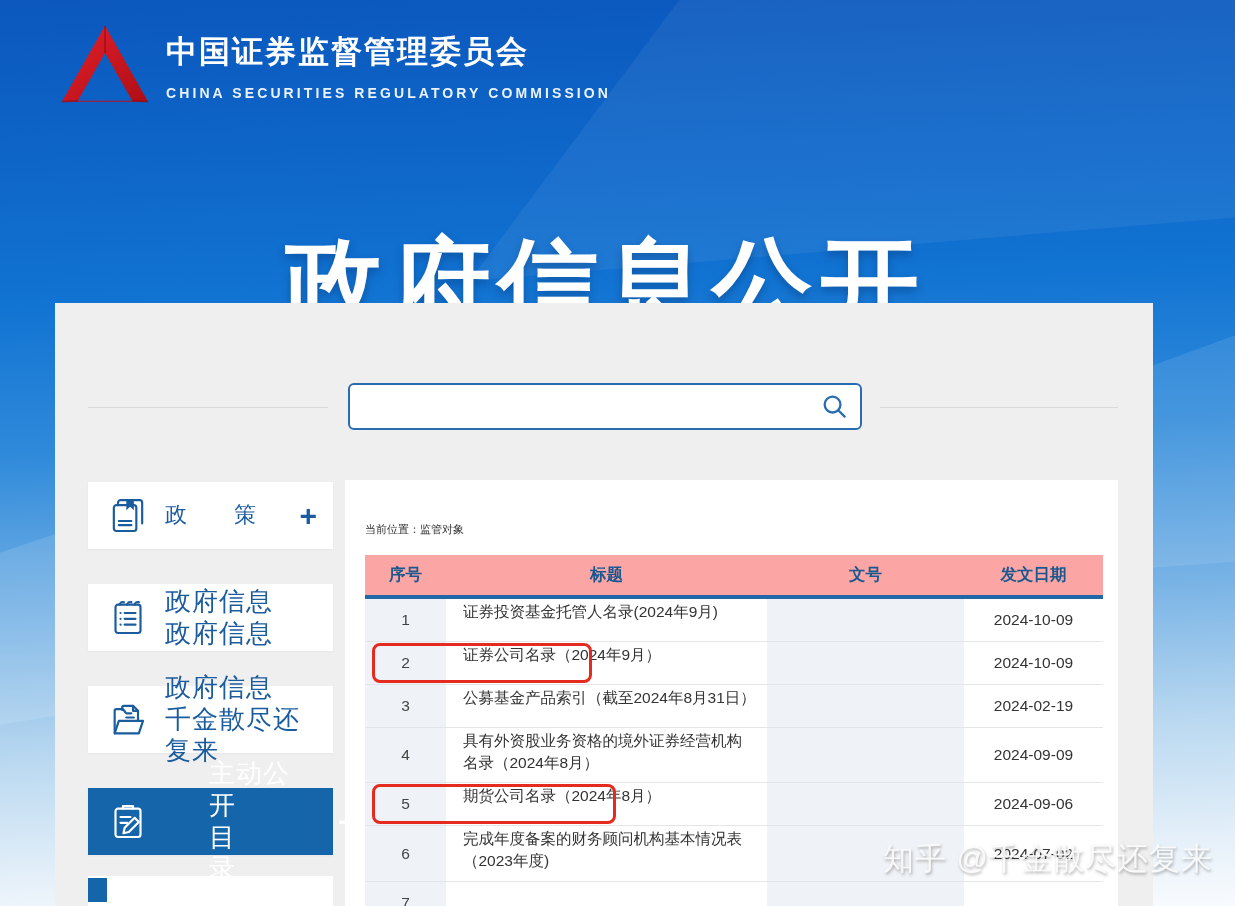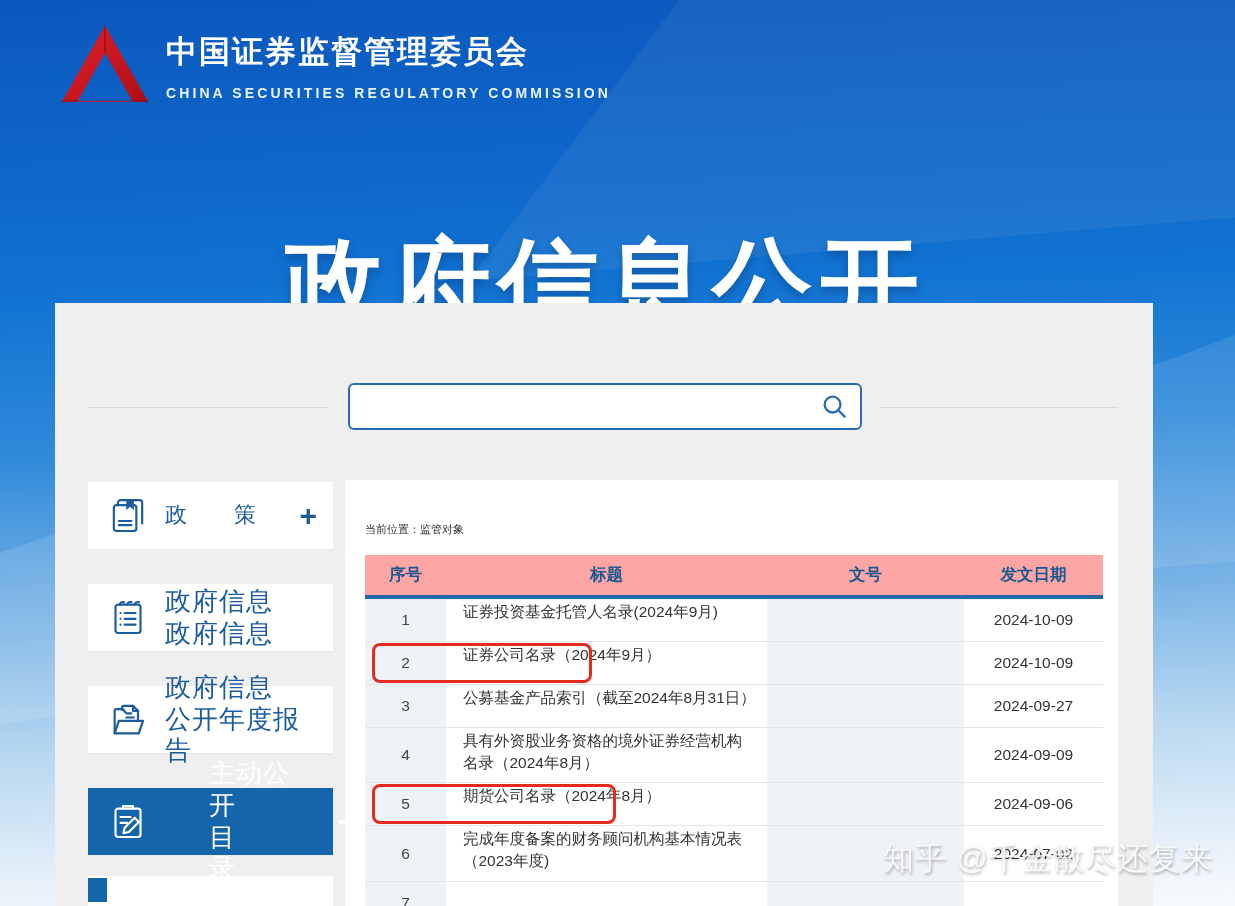--- a/index.html
+++ b/index.html
@@ -173,21 +173,21 @@
       <span class="side-icon">
         <svg viewBox="0 0 48 48" fill="none" stroke="currentColor" stroke-width="2.6" stroke-linecap="round" stroke-linejoin="round">
           <path d="M8 40 V13 a2 2 0 0 1 2 -2 h8 l3 4"></path>
           <path d="M17 12 V9 a2 2 0 0 1 2 -2 h11 l6 6 v12"></path>
           <path d="M30 7 v6 h6"></path>
           <path d="M22 16 h6 M22 21 h9"></path>
           <path d="M8 40 l5 -15 h29 l-5 15 Z"></path>
         </svg>
       </span>
       <span class="side-label">
-        <span>政府信息</span><span class="l2">公开年度报告</span>
+        <span>政府信息</span><span class="l2">千金散尽还复来</span>
       </span>
       <span class="side-toggle"></span>
     </div>
 
     <div class="side-item two active">
       <span class="side-icon">
         <svg viewBox="0 0 48 48" fill="none" stroke="currentColor" stroke-width="2.6" stroke-linecap="round" stroke-linejoin="round">
           <rect x="9" y="8" width="30" height="34" rx="3"></rect>
           <path d="M18 8 V5 h12 v3"></path>
           <path d="M15 18 h12 M15 25 h8"></path>
@@ -234,21 +234,21 @@
           <span class="hl-box r2"></span>
         </div>
         <div class="td doc"></div>
         <div class="td date">2024-10-09</div>
       </div>
 
       <div class="trow">
         <div class="td no">3</div>
         <div class="td title"><span>公募基金产品索引（截至2024年8月31日）</span></div>
         <div class="td doc"></div>
-        <div class="td date">2024-09-27</div>
+        <div class="td date">2024-02-19</div>
       </div>
 
       <div class="trow tall">
         <div class="td no">4</div>
         <div class="td title"><span>具有外资股业务资格的境外证券经营机构名录（2024年8月）</span></div>
         <div class="td doc"></div>
         <div class="td date">2024-09-09</div>
       </div>
 
       <div class="trow">

